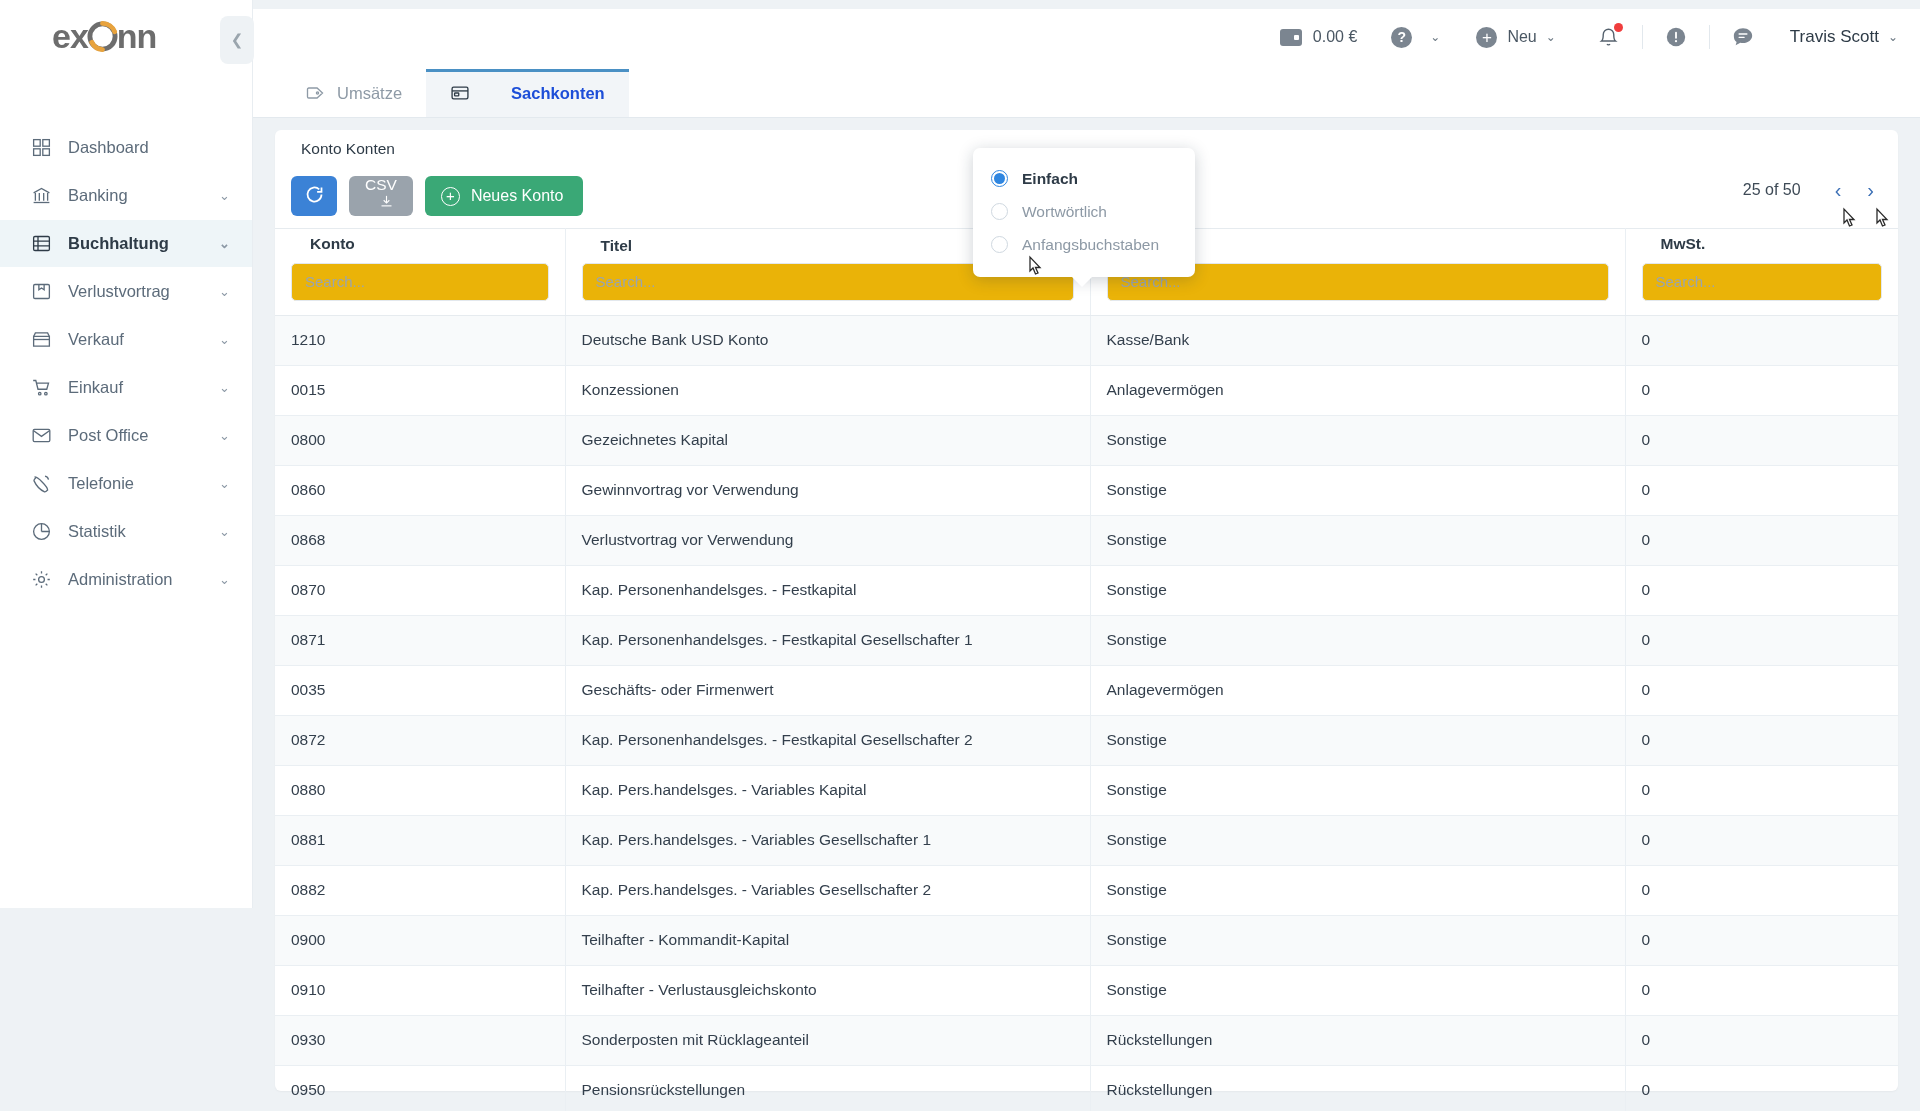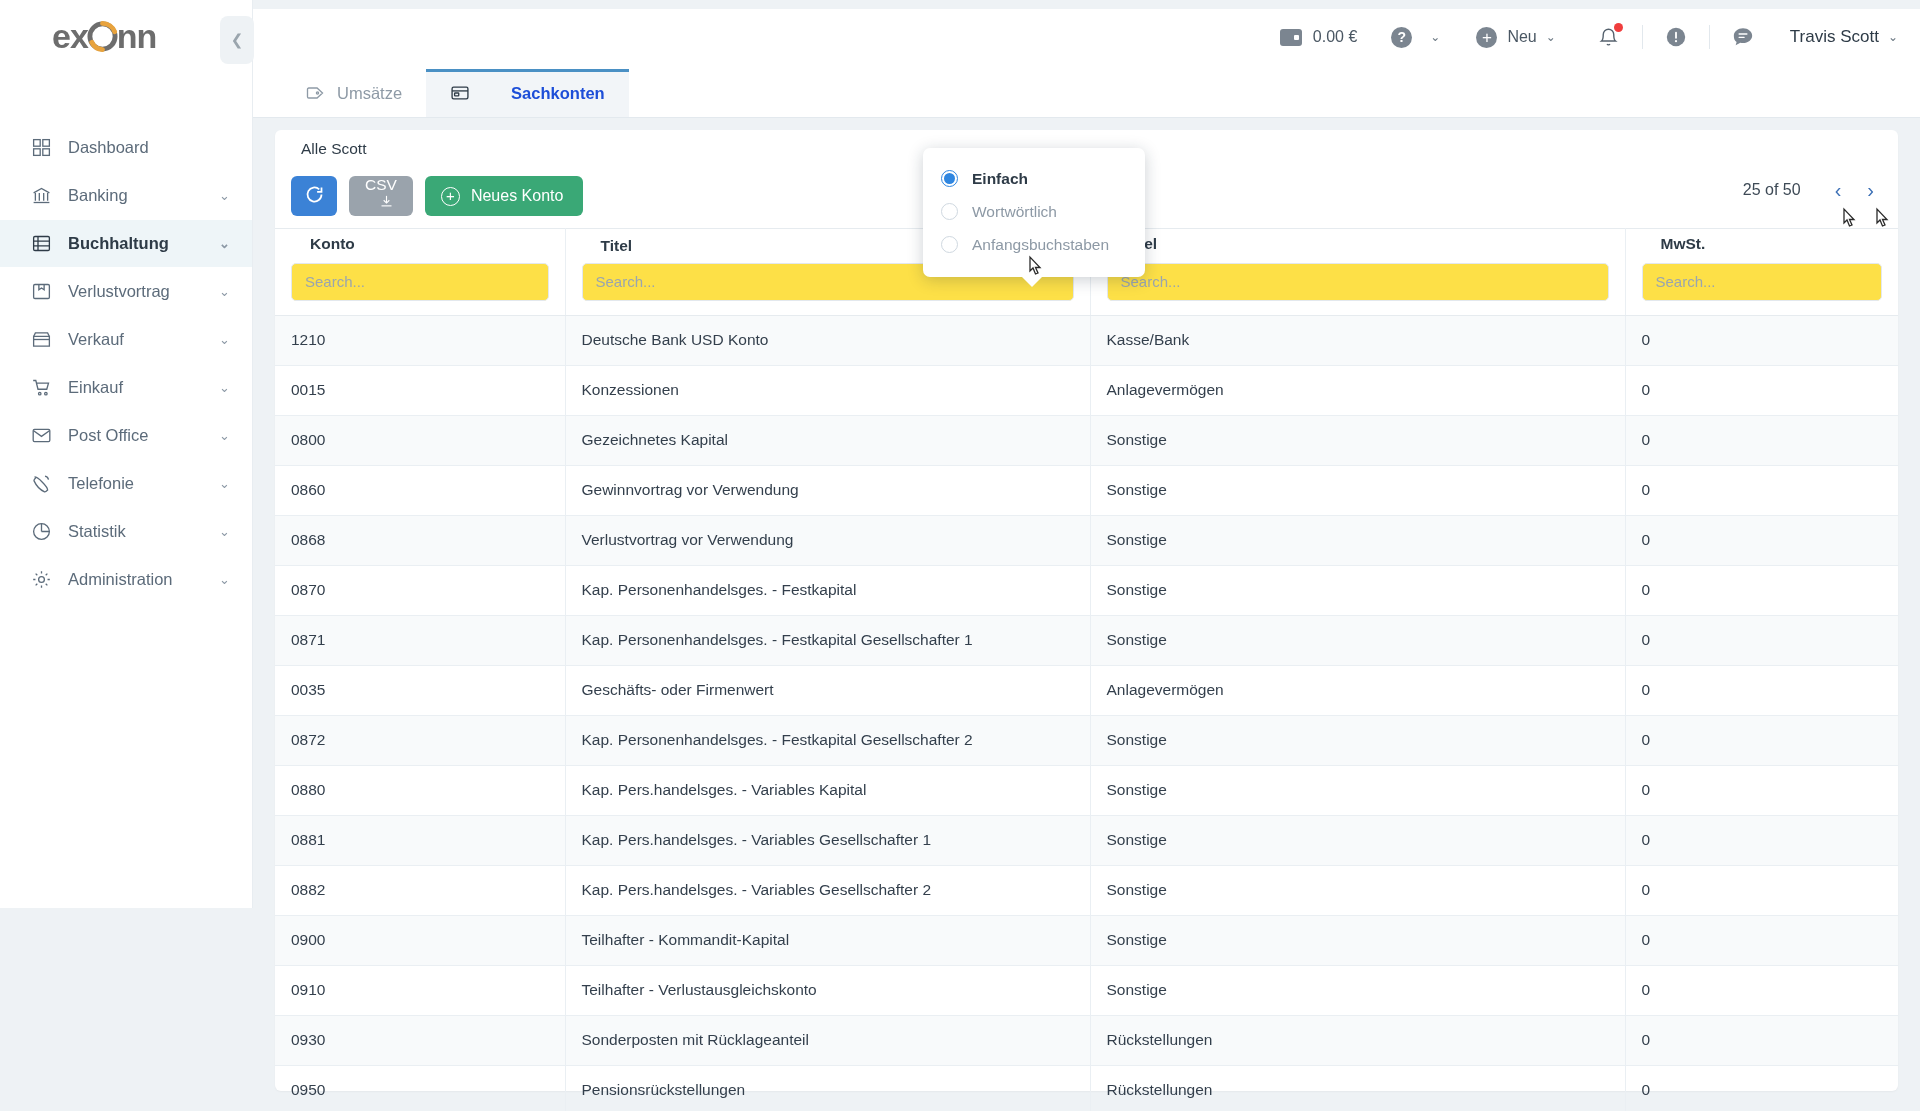--- a/index.html
+++ b/index.html
@@ -146,21 +146,21 @@
   }
   .pager {
     position: absolute; right: 24px; top: 14px;
     display: flex; align-items: center; color: #3e4a56; font-size: 16px;
   }
   .pager-btn { color: #3b6fb5; font-size: 20px; margin-left: 26px; cursor: pointer; line-height: 1; }
   .pager-count { margin-right: 8px; }
 
   
   .popup {
-    position: absolute; left: 648px; top: -18px; width: 222px;
+    position: absolute; left: 698px; top: -18px; width: 222px;
     background: #fff; border-radius: 7px;
     box-shadow: 0 3px 16px rgba(25,40,60,.22);
     padding: 14px 0 16px 0; z-index: 40;
   }
   .popup::after {
     content: ""; position: absolute; left: 98px; bottom: -10px;
     border-left: 11px solid transparent; border-right: 11px solid transparent;
     border-top: 11px solid #fff;
   }
   .popup-opt { display: flex; align-items: center; height: 33px; padding-left: 18px; cursor: pointer; }
@@ -184,21 +184,21 @@
   }
   .th-inner { display: flex; align-items: center; justify-content: space-between; padding-right: 14px; margin-left: 19px; }
   .col-icons { display: flex; align-items: center; gap: 11px; }
   .col-icons svg { width: 17px; height: 17px; fill: none; stroke-width: 1.5; }
   .ico-docsearch svg { stroke: #6c7884; }
   .ico-gear svg { stroke: #3b82d6; }
   .ico-resize svg { stroke: #6c7884; }
   .search-cell { padding: 0 16px 14px 16px; border-bottom: 1px solid #e6ebef; }
   .search-input {
     width: 100%; height: 38px; border: 1px solid #e3e8ed; border-radius: 5px;
-    padding: 0 13px; font-size: 15px; color: #2e3b47; font-family: inherit; background: #fde047;
+    padding: 0 13px; font-size: 15px; color: #2e3b47; font-family: inherit; background: #eab308;
   }
   .search-input::placeholder { color: #9aa5af; }
   td {
     font-size: 15.5px; color: #333f4c; padding: 0 0 0 16px; height: 50px;
     border-bottom: 1px solid #eaeff3; border-right: 1px solid #eaeff3;
     overflow: hidden; white-space: nowrap; text-overflow: ellipsis;
   }
   tr.alt td { background: #f8fafb; }
   th.c1, td.c1 { width: 290px; border-right: 1px solid #eaeff3; }
   th.c2, td.c2 { width: 525px; }
@@ -406,21 +406,21 @@
           </svg>
         </span>
       <span>Sachkonten</span>
     </div>
   </div>
 
   <div class="content">
     <div class="panel">
 
       <div class="subtab-row">
-        <div class="subtab">Alle Scott</div>
+        <div class="subtab">Konto Konten</div>
       </div>
 
       <div class="toolbar">
         <button class="btn btn-refresh">
           <span>
             <svg viewBox="0 0 24 24" width="21" height="21" fill="none" stroke="#fff" stroke-width="2">
                 <path d="M20 12a8 8 0 1 1-2.6-5.9"></path>
                 <path d="M20 4v5h-5"></path>
               </svg>
           </span>

